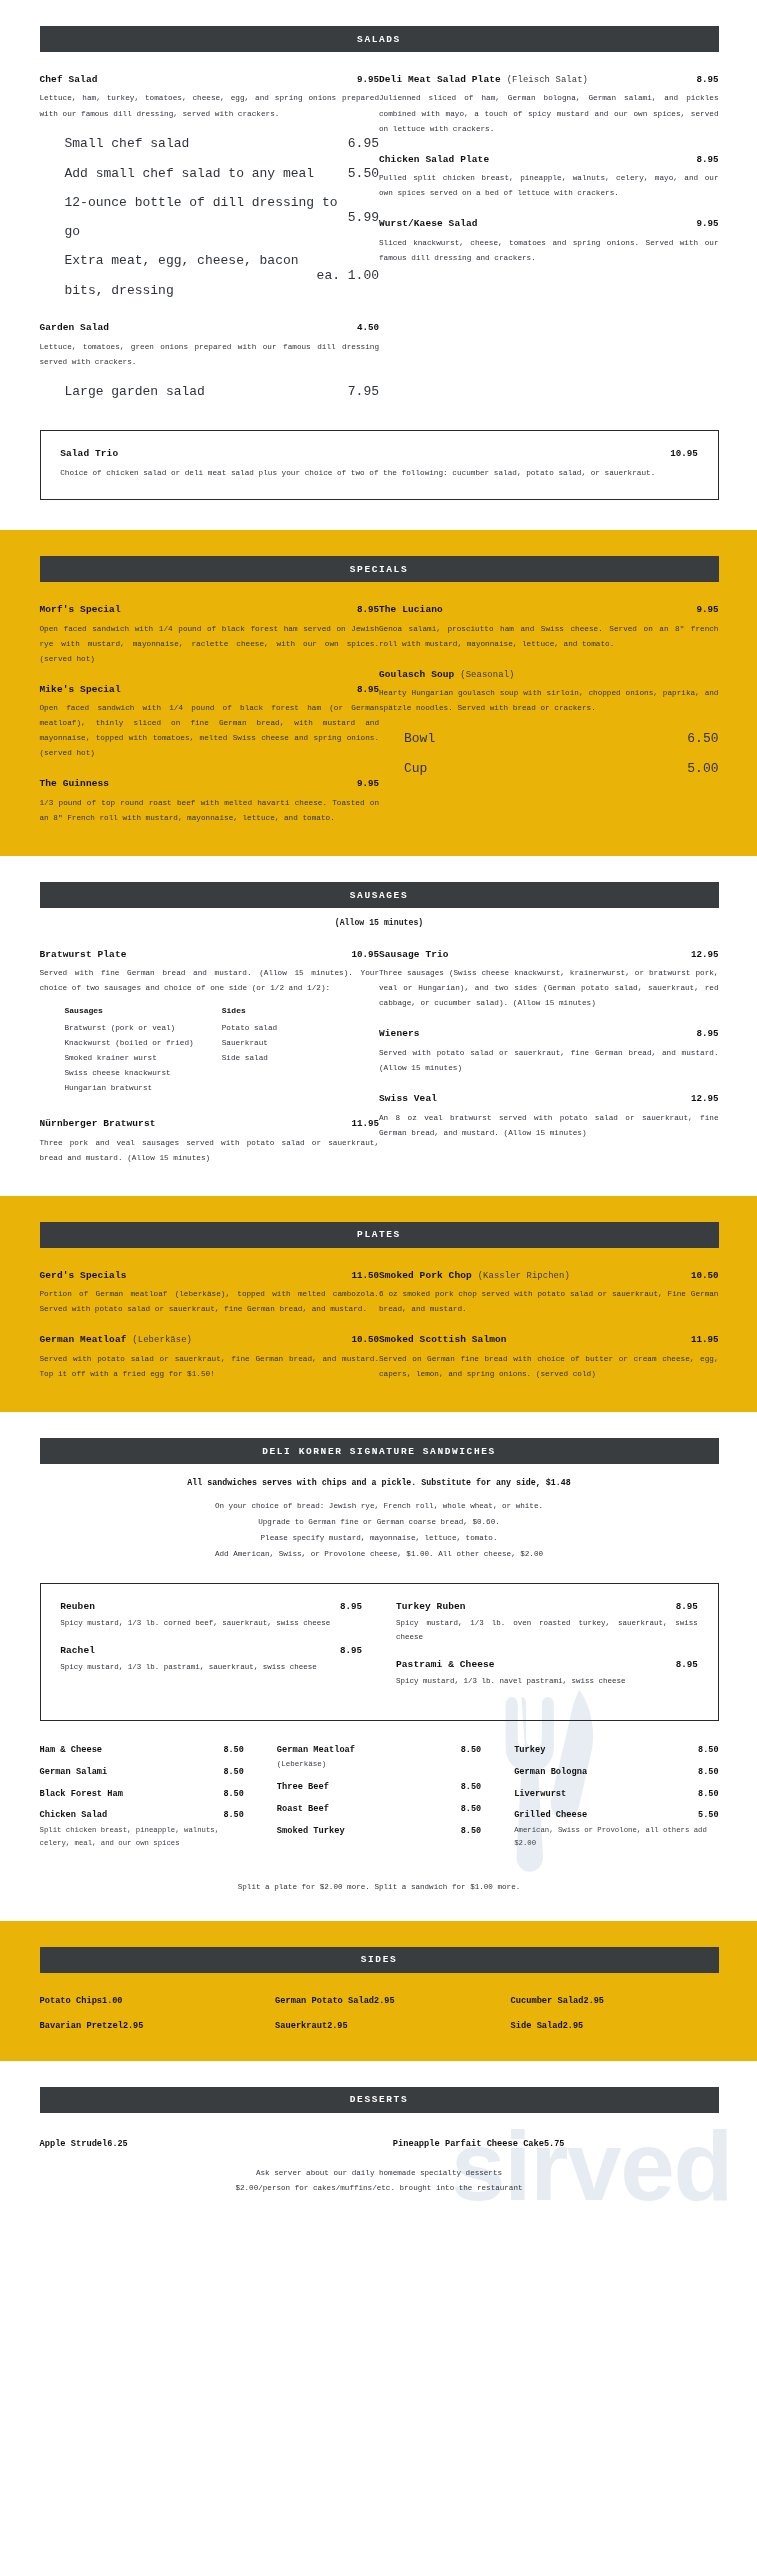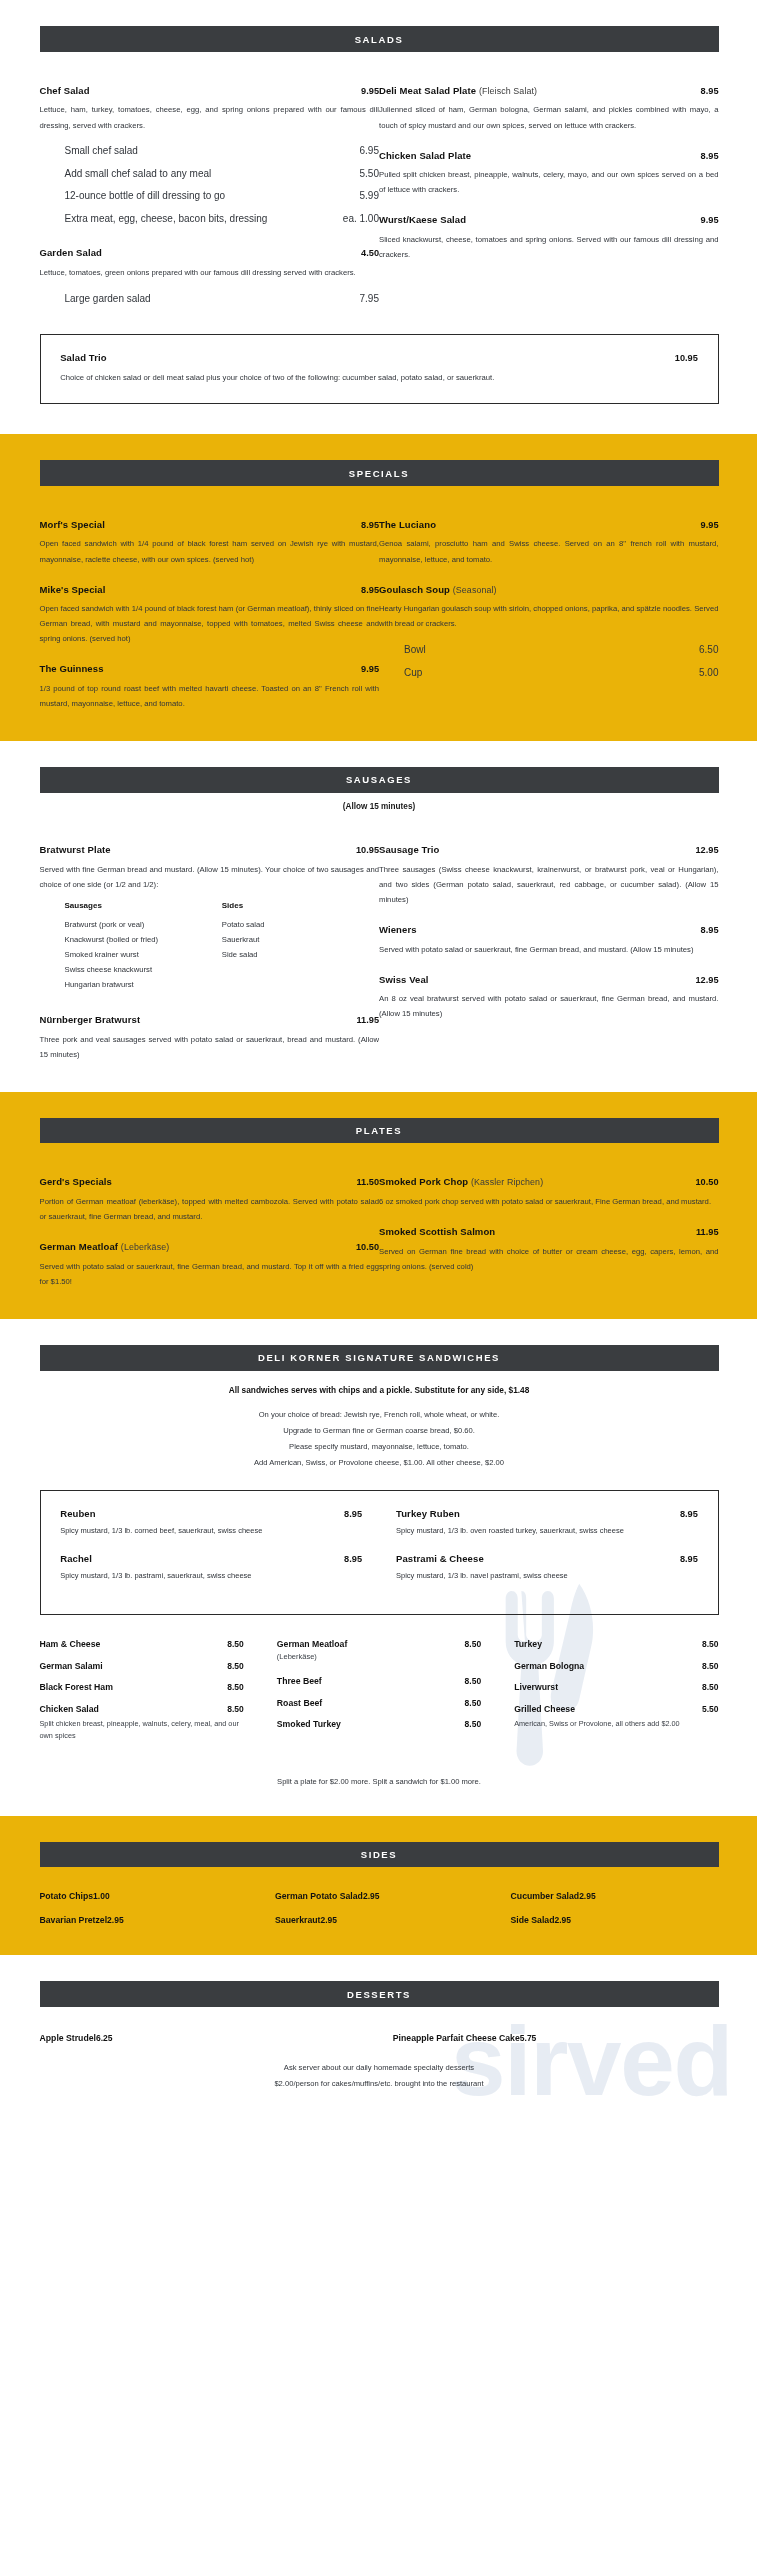--- a/index.html
+++ b/index.html
@@ -9,21 +9,21 @@
     font-family: "Liberation Sans", sans-serif;
     color: #1a1a1a;
   }
   .page { width: 758px; position: relative; overflow: hidden; }
 
   
   .band { width: 100%; padding: 26px 0 30px 0; position: relative; }
   .band.tint { background: #eab308; }
   .band.plain { background: #ffffff; }
 
-  .inner { width: 679px; margin: 0 auto; position: relative; z-index: 2; }
+  .inner { width: 679px; margin: 0 auto; position: relative; z-index: 2; font-family: Liberation Mono, monospace; }
 
   .section-bar {
     background: #3a3d40;
     color: #ffffff;
     text-align: center;
     font-size: 9.5px;
     font-weight: bold;
     letter-spacing: 1.6px;
     padding: 8.5px 0 7.9px 0;
     line-height: 1;
@@ -31,21 +31,21 @@
   .section-note {
     text-align: center;
     font-size: 8.2px;
     font-weight: bold;
     color: #1a1a1a;
     margin-top: 9.8px;
   }
 
   .cols2 {
     display: flex;
-    margin-top: 33px;
+    margin-top: 22px;
   }
   .col { flex: 1 1 0; min-width: 0; }
 
   .item { margin-bottom: 17px; }
   .item:last-child { margin-bottom: 0; }
   .item-head {
     display: flex;
     align-items: baseline;
     justify-content: space-between;
     gap: 9.2px;
@@ -73,22 +73,22 @@
     color: #30343a;
     margin-top: 6.6px;
     text-align: justify;
   }
 
   
   .subs { margin: 7.9px 0 0 25px; }
   .sub-row {
     display: flex;
     justify-content: space-between;
-    align-items: flex-start;
-    font-size: 10px;
+    align-items: center;
+    font-size: 13px;
     color: #30343a;
     line-height: 2.25;
   }
   .sub-price { white-space: nowrap; }
 
   
   .choice-wrap { display: flex; margin: 9.2px 0 0 25px; }
   .choice-col { width: 50%; }
   .choice-head {
     font-size: 8px;

